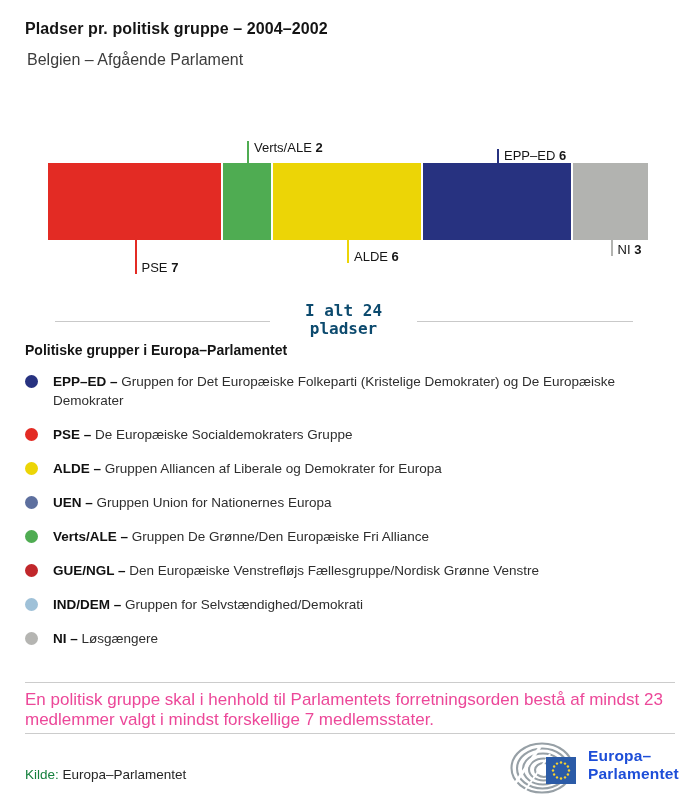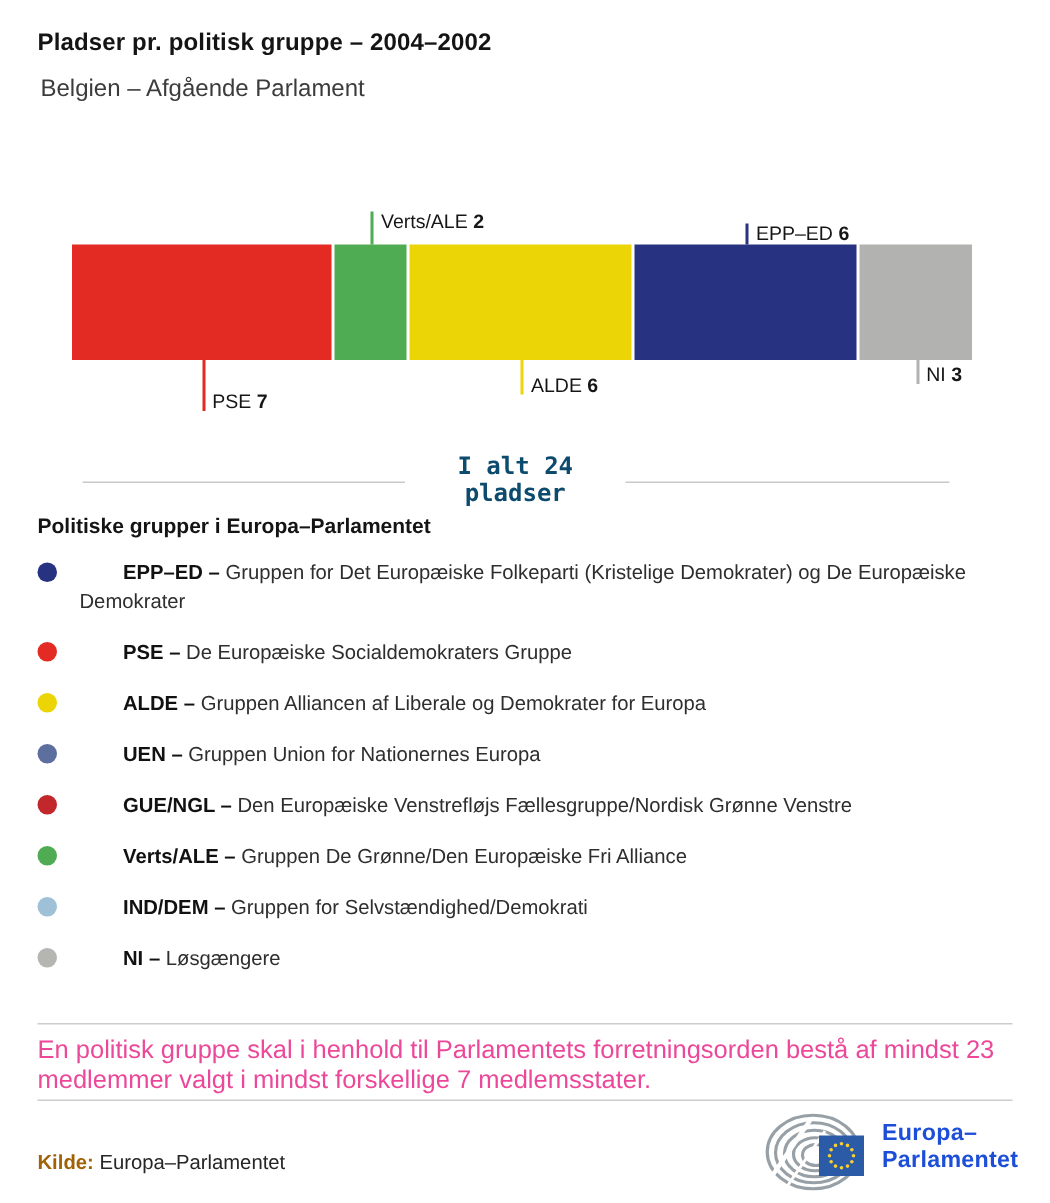--- a/index.html
+++ b/index.html
@@ -18,30 +18,30 @@
   .total-line{position:absolute;top:321px;height:1px;background:#c9c9c9;}
   .total-text{position:absolute;left:270px;top:302px;width:147px;text-align:center;
               font-family:"DejaVu Sans Mono",monospace;font-weight:bold;font-size:16px;
               line-height:18px;color:#0c4a6e;}
 
   .legend-heading{position:absolute;left:25px;top:342px;font-size:14px;font-weight:bold;color:#141414;}
   .legend-list{position:absolute;left:25px;top:372px;width:632px;}
   .legend-item{display:flex;margin-bottom:15px;font-size:13.5px;line-height:19px;}
   .legend-dot{width:13px;height:13px;border-radius:50%;margin:3px 15px 0 0;flex:0 0 13px;}
   .legend-text{color:#2e2e2e;}
-  .legend-text b{font-weight:bold;color:#111;margin-left:29px;}
+  .legend-text b{font-weight:bold;color:#111;}
 
   .divider{position:absolute;left:25px;width:650px;height:1px;background:#cccccc;}
   .divider-1{top:682px;}
   .divider-2{top:733px;}
 
   .footnote{position:absolute;left:25px;top:690px;width:645px;font-size:17px;line-height:20px;color:#ec4899;}
 
   .source{position:absolute;left:25px;top:767px;font-size:13.5px;color:#262626;}
-  .source b{font-weight:bold;color:#a16207;text-align:center;}
+  .source b{font-weight:normal;color:#15803d;text-align:center;}
 
   .logo{position:absolute;left:510px;top:738px;width:80px;height:58px;}
   .logo-text{position:absolute;left:588px;top:747px;font-size:15.5px;line-height:17.5px;
              font-weight:bold;color:#5b6e7f;letter-spacing:.2px;}
 </style>
 </head>
 <body>
 
 <div class="page">
 
@@ -85,26 +85,26 @@
       </div>
       <div class="legend-item">
         <span class="legend-dot" style="background: rgb(236, 213, 6);"></span>
         <div class="legend-text"><b>ALDE –</b> Gruppen Alliancen af Liberale og Demokrater for Europa</div>
       </div>
       <div class="legend-item">
         <span class="legend-dot" style="background: rgb(93, 111, 158);"></span>
         <div class="legend-text"><b>UEN –</b> Gruppen Union for Nationernes Europa</div>
       </div>
       <div class="legend-item">
+        <span class="legend-dot" style="background: rgb(79, 172, 82);"></span>
+        <div class="legend-text"><b>Verts/ALE –</b> Gruppen De Grønne/Den Europæiske Fri Alliance</div>
+      </div>
+      <div class="legend-item">
         <span class="legend-dot" style="background: rgb(193, 39, 43);"></span>
         <div class="legend-text"><b>GUE/NGL –</b> Den Europæiske Venstrefløjs Fællesgruppe/Nordisk Grønne Venstre</div>
-      </div>
-      <div class="legend-item">
-        <span class="legend-dot" style="background: rgb(79, 172, 82);"></span>
-        <div class="legend-text"><b>Verts/ALE –</b> Gruppen De Grønne/Den Europæiske Fri Alliance</div>
       </div>
       <div class="legend-item">
         <span class="legend-dot" style="background: rgb(159, 193, 216);"></span>
         <div class="legend-text"><b>IND/DEM –</b> Gruppen for Selvstændighed/Demokrati</div>
       </div>
       <div class="legend-item">
         <span class="legend-dot" style="background: rgb(181, 181, 178);"></span>
         <div class="legend-text"><b>NI –</b> Løsgængere</div>
       </div>
     </div>

